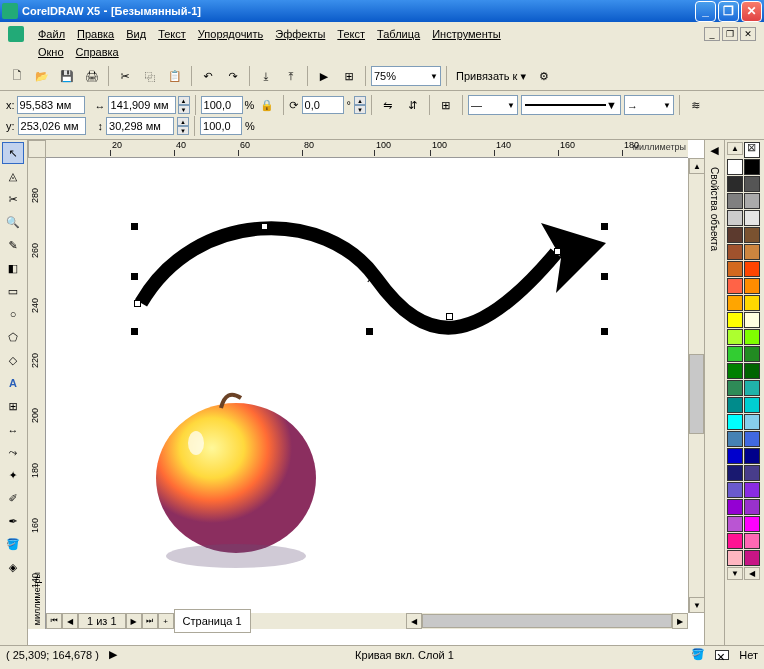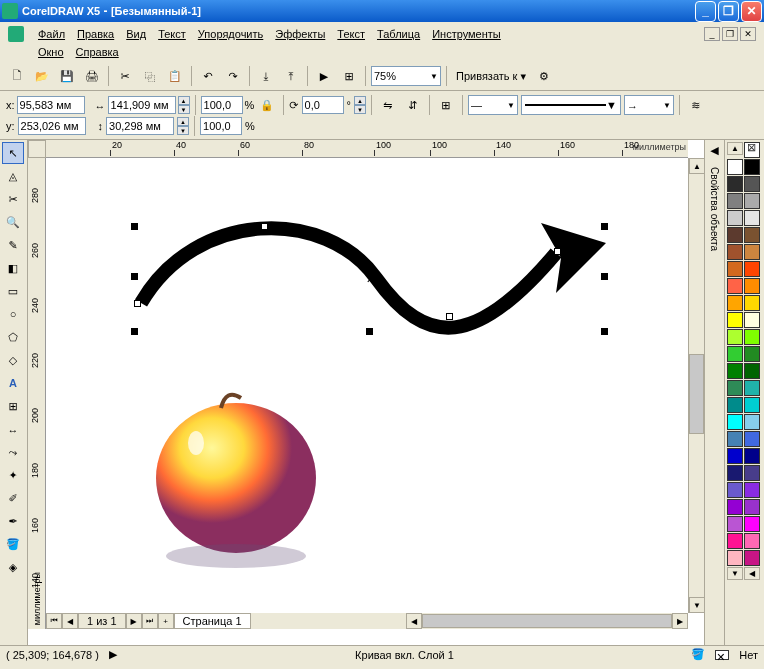--- a/index.html
+++ b/index.html
@@ -43,21 +43,21 @@
 .ruler-v .unit { position: absolute; bottom: 4px; left: 4px; writing-mode: vertical-rl; transform: rotate(180deg); font-size: 9px; }
 .ruler-v .tick { position: absolute; left: 0; }
 .ruler-v .tick .lbl { writing-mode: vertical-rl; transform: rotate(180deg); font-size: 9px; }
 .canvas { position: absolute; top: 18px; left: 18px; right: 16px; bottom: 32px; background: white; overflow: hidden; }
 .scrollbar-v { position: absolute; top: 18px; right: 0; bottom: 32px; width: 16px; background: #ece9d8; border-left: 1px solid #aca899; }
 .scrollbar-h { position: absolute; bottom: 16px; left: 18px; right: 16px; height: 16px; background: #ece9d8; display: flex; align-items: center; }
 .sb-btn { width: 16px; height: 16px; border: 1px solid #aca899; background: #ece9d8; display: flex; align-items: center; justify-content: center; font-size: 8px; cursor: pointer; }
 .sb-thumb { background: #c8c8c8; border: 1px solid #aca899; }
 .page-nav { width: 16px; height: 16px; border: 1px solid #aca899; background: #ece9d8; display:flex;align-items:center;justify-content:center;font-size:8px;cursor:pointer; }
 .page-info { padding: 0 8px; border: 1px solid #aca899; height: 16px; display: flex; align-items: center; background: #ece9d8; }
-.page-tab { padding: 0 8px; border: 1px solid #aca899; height: 16px; display: flex; align-items: center; background: white; }
+.page-tab { padding: 0 8px; border: 1px solid #aca899; height: 24px; display: flex; align-items: center; background: white; }
 .side-panel { width: 20px; background: #ece9d8; border-left: 1px solid #aca899; display: flex; flex-direction: column; align-items: center; padding: 4px 0; }
 .side-panel .label { writing-mode: vertical-rl; font-size: 10px; margin-top: 10px; }
 .color-palette { width: 40px; background: #ece9d8; border-left: 1px solid #aca899; display: flex; flex-wrap: wrap; align-content: flex-start; padding: 2px; gap: 1px; }
 .color-sw { width: 16px; height: 16px; border: 1px solid #333; cursor: pointer; }
 .color-nav { width: 16px; height: 13px; border: 1px solid #aca899; background: #ece9d8; display:flex;align-items:center;justify-content:center;font-size:8px; cursor:pointer;}
 .status-bar { height: 18px; background: #ece9d8; border-top: 1px solid #aca899; display: flex; align-items: center; padding: 0 6px; gap: 10px; }
 .arrow-curve { stroke: black; stroke-width: 14; fill: none; }
 .sel-handle { position: absolute; width: 7px; height: 7px; background: black; }
 .sel-handle.white { background: white; border: 1px solid black; }
 .line-style { border: 1px solid #7f9db9; background: white; height: 20px; width: 100px; display: flex; align-items: center; padding: 0 3px; }

